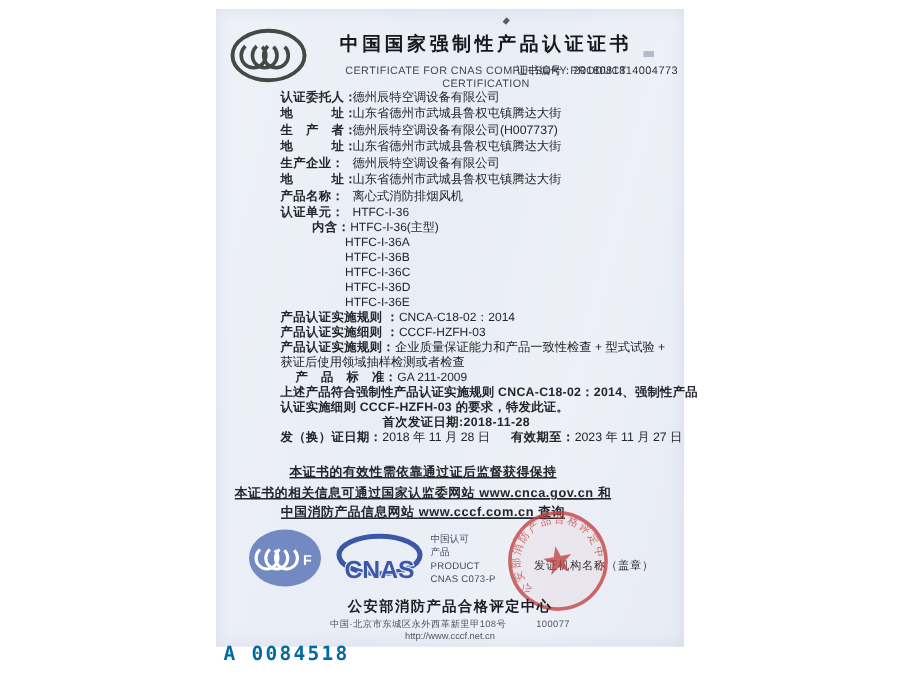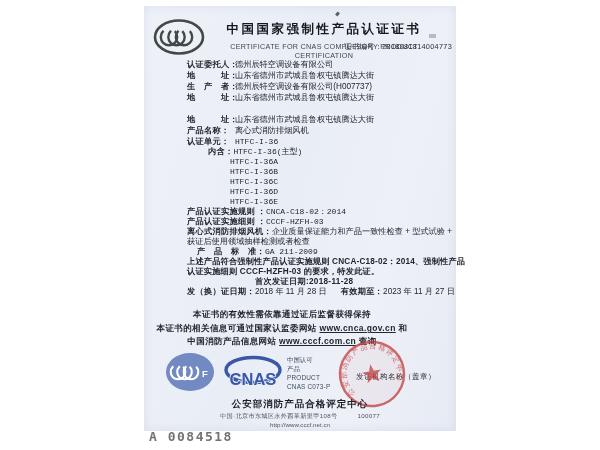--- a/index.html
+++ b/index.html
@@ -8,43 +8,43 @@
     font-family:"Liberation Sans",sans-serif;color:#23262c;
   }
   .paper{
     position:absolute;left:144px;top:6px;width:312px;height:425px;
     background:linear-gradient(105deg,#eef1f8 0%,#e9edf5 45%,#edf0f7 72%,#e7ebf4 100%);
     box-shadow:inset 0 0 10px rgba(150,165,200,.22);
   }
   .ln{position:absolute;white-space:nowrap;font-size:8.2px;line-height:10px;color:#23262c;}
   .lab{font-weight:bold;letter-spacing:.3px;}
   .labw{display:inline-block;width:48px;}
-  .mono{font-family:Liberation Mono, monospace;font-size:8px;}
-  .center{left:0;width:276px;text-align:center;}
+  .mono{font-family:Liberation Sans, sans-serif;font-size:8px;}
+  .center{left:0;width:276px;text-align:center;text-decoration:underline;}
   .hdr-block{position:absolute;left:58px;top:15px;width:244px;text-align:center;}
   .hdr-title{font-size:12.5px;font-weight:bold;letter-spacing:2.5px;color:#16181c;}
   .hdr-en{margin-top:4px;font-size:7.2px;letter-spacing:.3px;color:#41454d;}
   .certno{position:absolute;top:36px;right:4px;font-size:7.3px;color:#2c2f35;letter-spacing:.3px;}
   .note{font-weight:600;font-size:8.5px;letter-spacing:.4px;}
   .note u{text-underline-offset:1px;}
   .logo-ccc{position:absolute;left:8px;top:12px;}
   .logo-cccf{position:absolute;left:21px;top:346px;}
   .logo-cnas{position:absolute;left:80px;top:348px;}
   .accred{position:absolute;left:143px;top:349px;font-size:6.4px;line-height:9px;color:#3e4a5c;}
   .accred .en{letter-spacing:.2px;}
   .stamp{position:absolute;left:184px;top:324px;transform:rotate(-10deg);}
   .issuer-overlay{position:absolute;left:212px;top:366px;font-size:7.5px;color:#2f2f35;letter-spacing:.5px;}
   .footer-name{position:absolute;left:0;top:392px;width:312px;text-align:center;
     font-size:9.5px;font-weight:bold;letter-spacing:1px;color:#1c1f24;}
   .footer-addr{position:absolute;left:0;top:406px;width:312px;text-align:center;
     font-size:6.2px;color:#4c5560;letter-spacing:.3px;}
   .footer-url{position:absolute;left:0;top:415px;width:312px;text-align:center;
     font-size:6.2px;color:#4c5560;}
   .serial{position:absolute;left:149px;top:429px;font-family:"DejaVu Sans Mono",monospace;
-    font-size:13px;font-weight:bold;color:#737373;letter-spacing:1.5px;}
+    font-size:13px;font-weight:bold;color:#0369a1;letter-spacing:1.5px;}
   .speck1{position:absolute;left:192px;top:6px;width:3px;height:4px;background:#55606a;transform:rotate(40deg);}
   .speck2{position:absolute;left:285px;top:28px;width:7px;height:4px;background:#98a4b8;opacity:.7;}
   .gap{display:inline-block;width:14px;}
   .sgap{display:inline-block;width:20px;}
 </style>
 </head>
 <body>
 
 <div class="paper">
 
@@ -58,34 +58,35 @@
   <div class="hdr-block">
     <div class="hdr-title">中国国家强制性产品认证证书</div>
     <div class="hdr-en">CERTIFICATE FOR CNAS COMPULSORY PRODUCT CERTIFICATION</div>
   </div>
   <div class="certno"><span>证书编号：</span><span>2018081814004773</span></div>
 
   <div class="ln" style="left:43px;top:54px"><span class="lab labw">认证委托人：</span><span class="val">德州辰特空调设备有限公司</span></div>
   <div class="ln" style="left:43px;top:65px"><span class="lab labw">地　　　址：</span><span class="val">山东省德州市武城县鲁权屯镇腾达大街</span></div>
   <div class="ln" style="left:43px;top:76px"><span class="lab labw">生　产　者：</span><span class="val">德州辰特空调设备有限公司(H007737)</span></div>
   <div class="ln" style="left:43px;top:87px"><span class="lab labw">地　　　址：</span><span class="val">山东省德州市武城县鲁权屯镇腾达大街</span></div>
+  <div class="ln" style="left:43px;top:98px"><span class="lab labw">生产企业：</span><span class="val">德州辰特空调设备有限公司</span></div>
   <div class="ln" style="left:43px;top:109px"><span class="lab labw">地　　　址：</span><span class="val">山东省德州市武城县鲁权屯镇腾达大街</span></div>
   <div class="ln" style="left:43px;top:120px"><span class="lab labw">产品名称：</span><span class="val">离心式消防排烟风机</span></div>
   <div class="ln" style="left:43px;top:131px"><span class="lab labw">认证单元：</span><span class="val mono">HTFC-I-36</span></div>
 
   <div class="ln" style="left:64px;top:141px"><span class="lab">内含：</span><span class="val mono">HTFC-I-36(主型)</span></div>
   <div class="ln mono" style="left:86px;top:151px">HTFC-I-36A</div>
   <div class="ln mono" style="left:86px;top:161px">HTFC-I-36B</div>
   <div class="ln mono" style="left:86px;top:171px">HTFC-I-36C</div>
   <div class="ln mono" style="left:86px;top:181px">HTFC-I-36D</div>
   <div class="ln mono" style="left:86px;top:191px">HTFC-I-36E</div>
 
   <div class="ln" style="left:43px;top:201px"><span class="lab">产品认证实施规则 ：</span><span class="val mono">CNCA-C18-02：2014</span></div>
   <div class="ln" style="left:43px;top:211px"><span class="lab">产品认证实施细则 ：</span><span class="val mono">CCCF-HZFH-03</span></div>
-  <div class="ln" style="left:43px;top:221px"><span class="lab">离心式消防排烟风机：</span><span class="val">企业质量保证能力和产品一致性检查 + 型式试验 +</span></div>
+  <div class="ln" style="left:43px;top:221px"><span class="lab">产品认证实施规则：</span><span class="val">企业质量保证能力和产品一致性检查 + 型式试验 +</span></div>
   <div class="ln" style="left:43px;top:231px">获证后使用领域抽样检测或者检查</div>
   <div class="ln" style="left:53px;top:241px"><span class="lab">产　品　标　准：</span><span class="val mono">GA 211-2009</span></div>
 
   <div class="ln lab" style="left:43px;top:251px;letter-spacing:.2px">上述产品符合强制性产品认证实施规则 CNCA-C18-02：2014、强制性产品</div>
   <div class="ln lab" style="left:43px;top:261px;letter-spacing:.2px">认证实施细则 CCCF-HZFH-03 的要求，特发此证。</div>
 
   <div class="ln lab" style="left:111px;top:271px">首次发证日期:2018-11-28</div>
   <div class="ln" style="left:43px;top:281px"><span class="lab">发（换）证日期：</span><span>2018 年 11 月 28 日</span><span class="gap"></span><span class="lab">有效期至：</span><span>2023 年 11 月 27 日</span></div>
 
   <div class="ln center note" style="top:303px">本证书的有效性需依靠通过证后监督获得保持</div>

